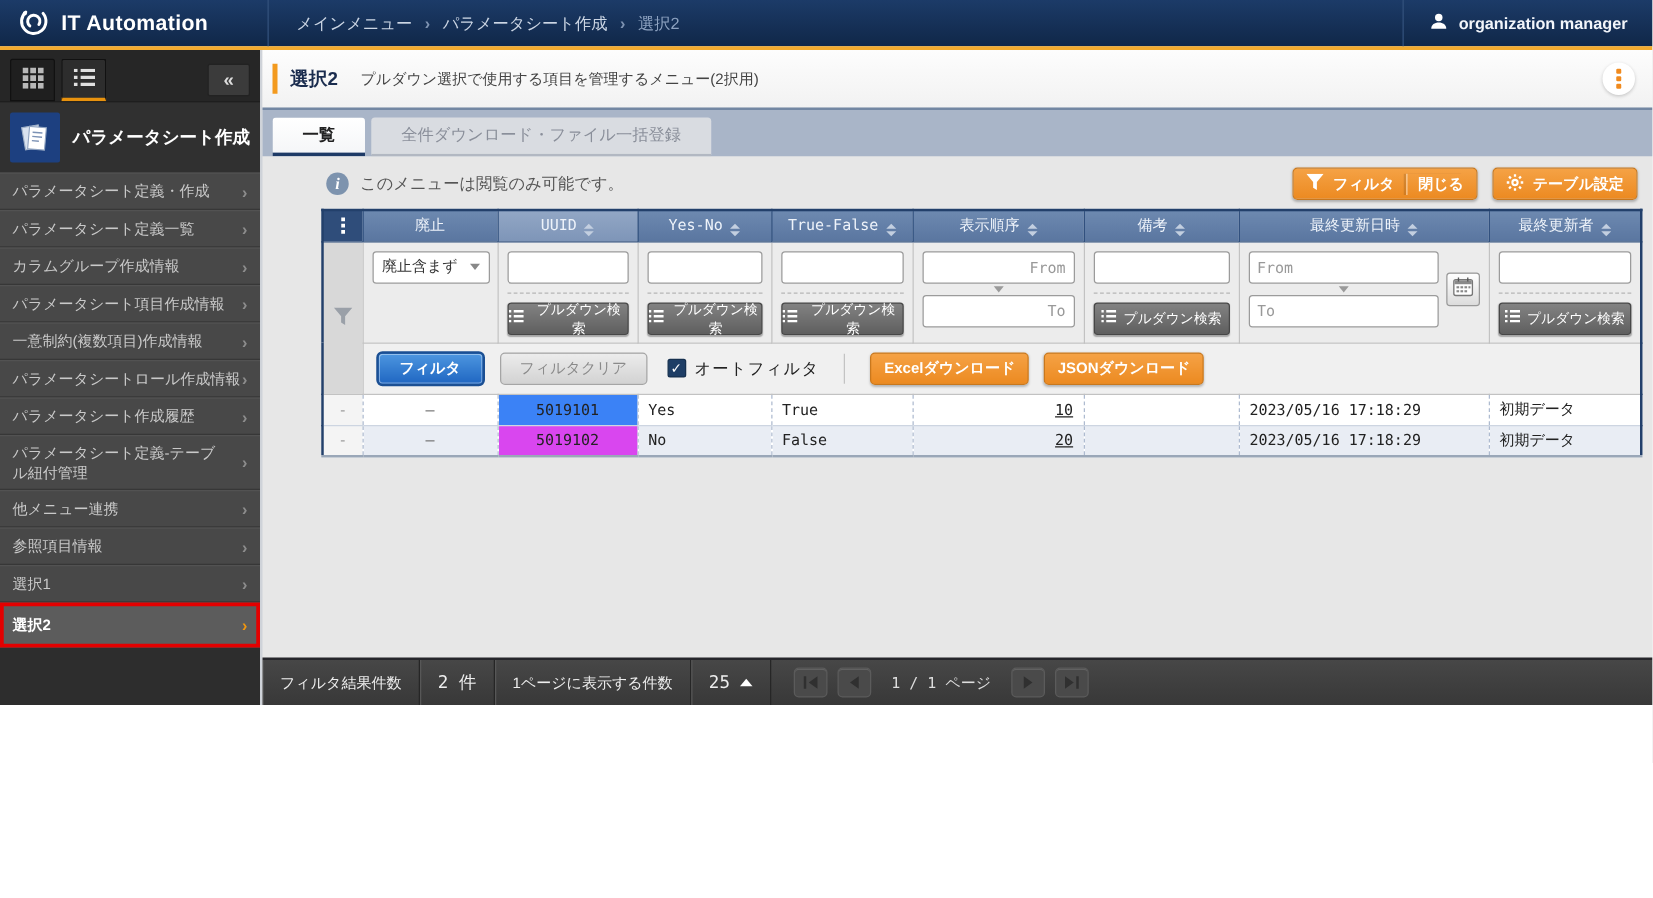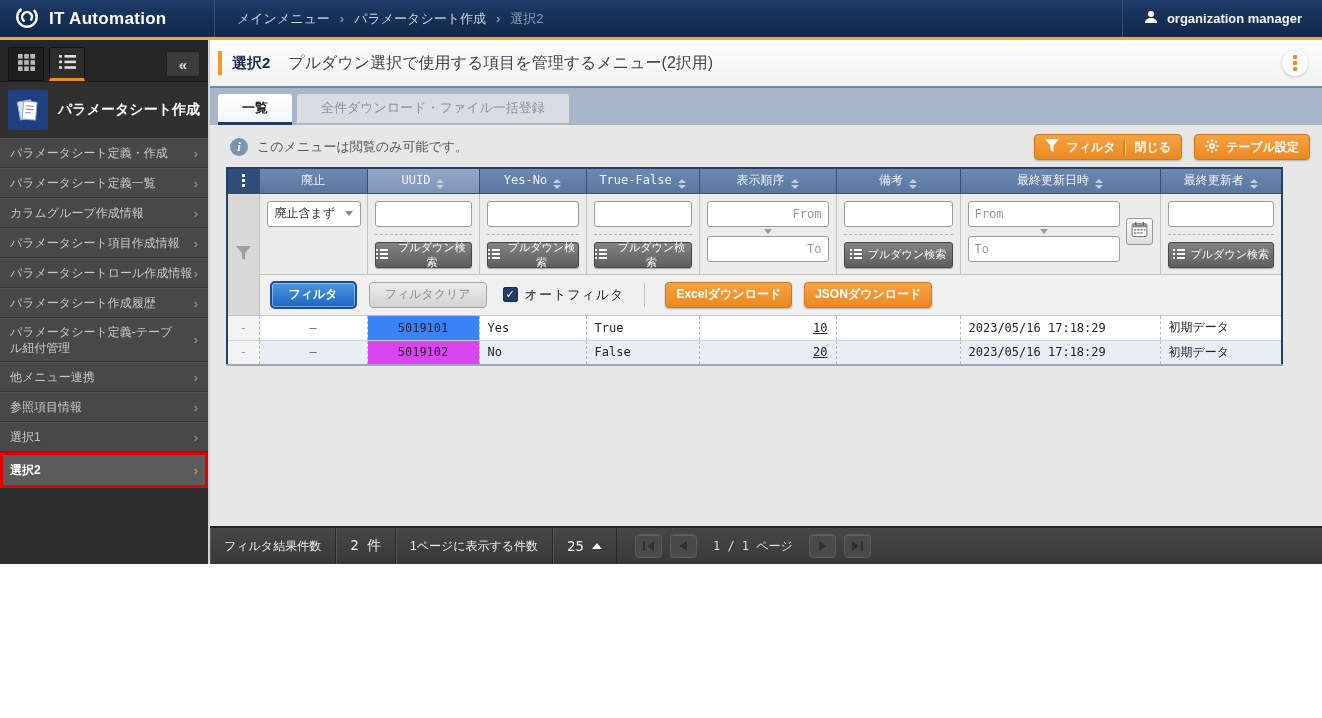--- a/index.html
+++ b/index.html
@@ -60,35 +60,35 @@
   .menu-search .clear { color:#e0e0e0; font-weight:bold; font-size:13px; cursor:pointer; }
   .menu-search .clear::before { content:"✕"; }
 
   
   .main { flex:1; display:flex; flex-direction:column; min-width:0; background:#e7e7e7;
     border-left:2px solid #cfd3d9; }
   .titlebar { height:48px; flex:0 0 48px; background:linear-gradient(#fdfdfd,#f2f2f2);
     border-bottom:2px solid #7387a3; display:flex; align-items:center; }
   .accent { width:4px; height:24px; background:#f39a1e; margin:0 10px 0 8px; }
   .page-title { font-size:15px; font-weight:bold; color:#1a2c4e; }
-  .page-subtitle { font-size:16px; color:#444; margin-left:18px; }
+  .page-subtitle { font-size:12px; color:#444; margin-left:18px; }
   .kebab-btn { margin-left:auto; margin-right:14px; width:26px; height:26px; border-radius:50%;
     background:#fff; box-shadow:0 1px 3px rgba(0,0,0,.2); display:flex; flex-direction:column;
     gap:2px; align-items:center; justify-content:center; cursor:pointer; }
   .kebab-btn i { width:4px; height:4px; background:#f08a1e; border-radius:1px; }
 
   .tabstrip { height:37px; flex:0 0 37px; background:#a9b5c8; display:flex; align-items:flex-end;
     gap:5px; padding:0 0 0 8px; }
   .tab { height:31px; line-height:28px; padding:0 24px; font-size:13px; border-radius:3px 3px 0 0;
     cursor:pointer; }
   .tab.active { background:linear-gradient(#ffffff,#f5f6f8); color:#222; font-weight:bold;
     border-bottom:3px solid #1e3a66; }
   .tab.inactive { background:#d9dce1; color:#8a8f9a; border-bottom:2px solid #b2b8c2; }
 
-  .content { flex:1; min-height:0; padding:4px 0 0 14px; position:relative; }
+  .content { flex:1; min-height:0; padding:4px 0 0 2px; position:relative;margin-left:43px; }
   .info-row { display:flex; align-items:center; gap:9px; height:36px; padding:0 12px 0 6px; }
   .info-icon { width:18px; height:18px; border-radius:50%; background:#7d93ae; color:#fff;
     display:flex; align-items:center; justify-content:center;
     font-family:"Liberation Serif","DejaVu Serif",serif; font-style:italic; font-weight:bold; font-size:13px; }
   .info-icon::before { content:"i"; }
   .info-text { font-size:13px; color:#555; }
   .info-actions { margin-left:auto; display:flex; gap:12px; }
   .btn-orange { height:26px; display:inline-flex; align-items:center; gap:7px; padding:0 10px;
     background:linear-gradient(#f5a245,#ec8a21); border:1px solid #c9781d; border-radius:4px;
     color:#fff; font-weight:bold; font-size:12px; cursor:pointer;
@@ -273,20 +273,24 @@
         <li>
             <span>パラメータシート定義一覧</span>
             <span class="chev"></span>
           </li>
         <li>
             <span>カラムグループ作成情報</span>
             <span class="chev"></span>
           </li>
         <li>
             <span>パラメータシート項目作成情報</span>
+            <span class="chev"></span>
+          </li>
+        <li>
+            <span>一意制約(複数項目)作成情報</span>
             <span class="chev"></span>
           </li>
         <li>
             <span>パラメータシートロール作成情報</span>
             <span class="chev"></span>
           </li>
         <li>
             <span>パラメータシート作成履歴</span>
             <span class="chev"></span>
           </li>

